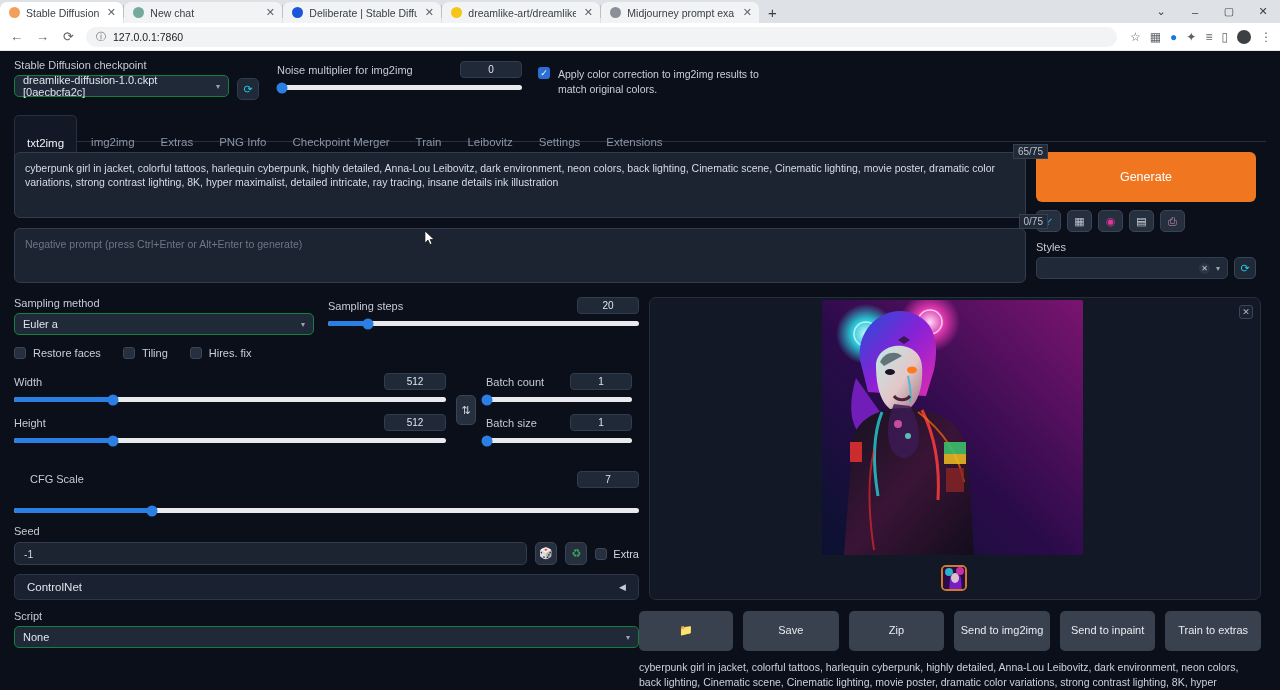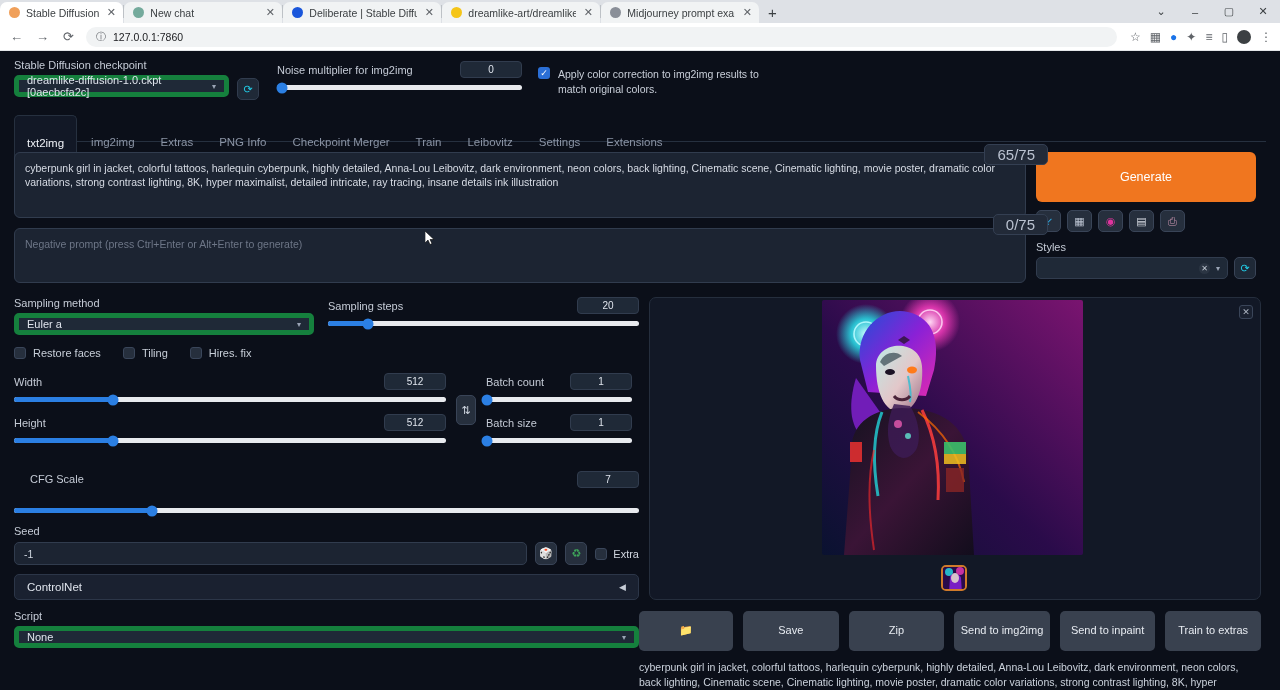--- a/index.html
+++ b/index.html
@@ -49,21 +49,21 @@
   .tb-icons i{ font-style:normal; font-size:12px; color:#5f6368; }
   .tb-avatar{ width:14px;height:14px;border-radius:50%;background:#3c4043;display:inline-block;}
 
   
   .app{ height:639px; background:#0b0f19; padding:8px 14px 0 14px; position:relative;}
 
   .toprow{ display:flex; align-items:flex-start; gap:0; height:48px; }
   .ckpt-wrap{ width:215px; }
   .lbl{ font-size:11px; color:#c5cbd6; margin-bottom:4px; display:block;}
   .select{
-    height:22px; background:#1f2937; border:5px solid #15803d; border-radius:5px;
+    height:22px; background:#1f2937; border:1px solid #15803d; border-radius:5px;
     display:flex; align-items:center; justify-content:space-between;
     padding:0 8px; font-size:11px; color:#dfe4ec;
   }
   .select .caret{ font-size:8px; color:#9aa4b5;}
   .sqbtn{
     width:22px;height:22px;border-radius:5px;background:#1f2937;border:1px solid #313c4e;
     display:flex;align-items:center;justify-content:center;color:#22d3ee;font-size:11px;
     margin-left:8px; margin-top:19px;
   }
   .noise-wrap{ margin-left:18px; width:245px; margin-top:2px;}
@@ -93,21 +93,21 @@
 
   .promptrow{ position:relative; }
   .ta{
     background:#1c2432; border:1px solid #313c4e; border-radius:6px;
     padding:8px 10px; font-size:10.5px; line-height:1.35; color:#d7dce5;
   }
   .ta.prompt{ height:66px; }
   .ta.neg{ height:55px; margin-top:10px; color:#6d7687;}
   .counter{
     position:absolute; right:-22px; background:#222a38; border:1px solid #343f52;
-    border-radius:5px; font-size:15px; color:#b9c1cf; padding:1px 12px;
+    border-radius:0; font-size:10px; color:#b9c1cf; padding:1px 4px;
   }
 
   .genbtn{
     height:50px; background:#f0761f; border-radius:6px; color:#fff;
     display:flex;align-items:center;justify-content:center;font-size:12.5px;
   }
   .iconrow{ display:flex; gap:6px; margin-top:8px;}
   .ibtn{ width:25px;height:22px;border-radius:5px;background:#262f3d;border:1px solid #394457;
      display:flex;align-items:center;justify-content:center;font-size:11px;}
   .styles-lbl{ margin-top:9px; font-size:11px; color:#c5cbd6;}

